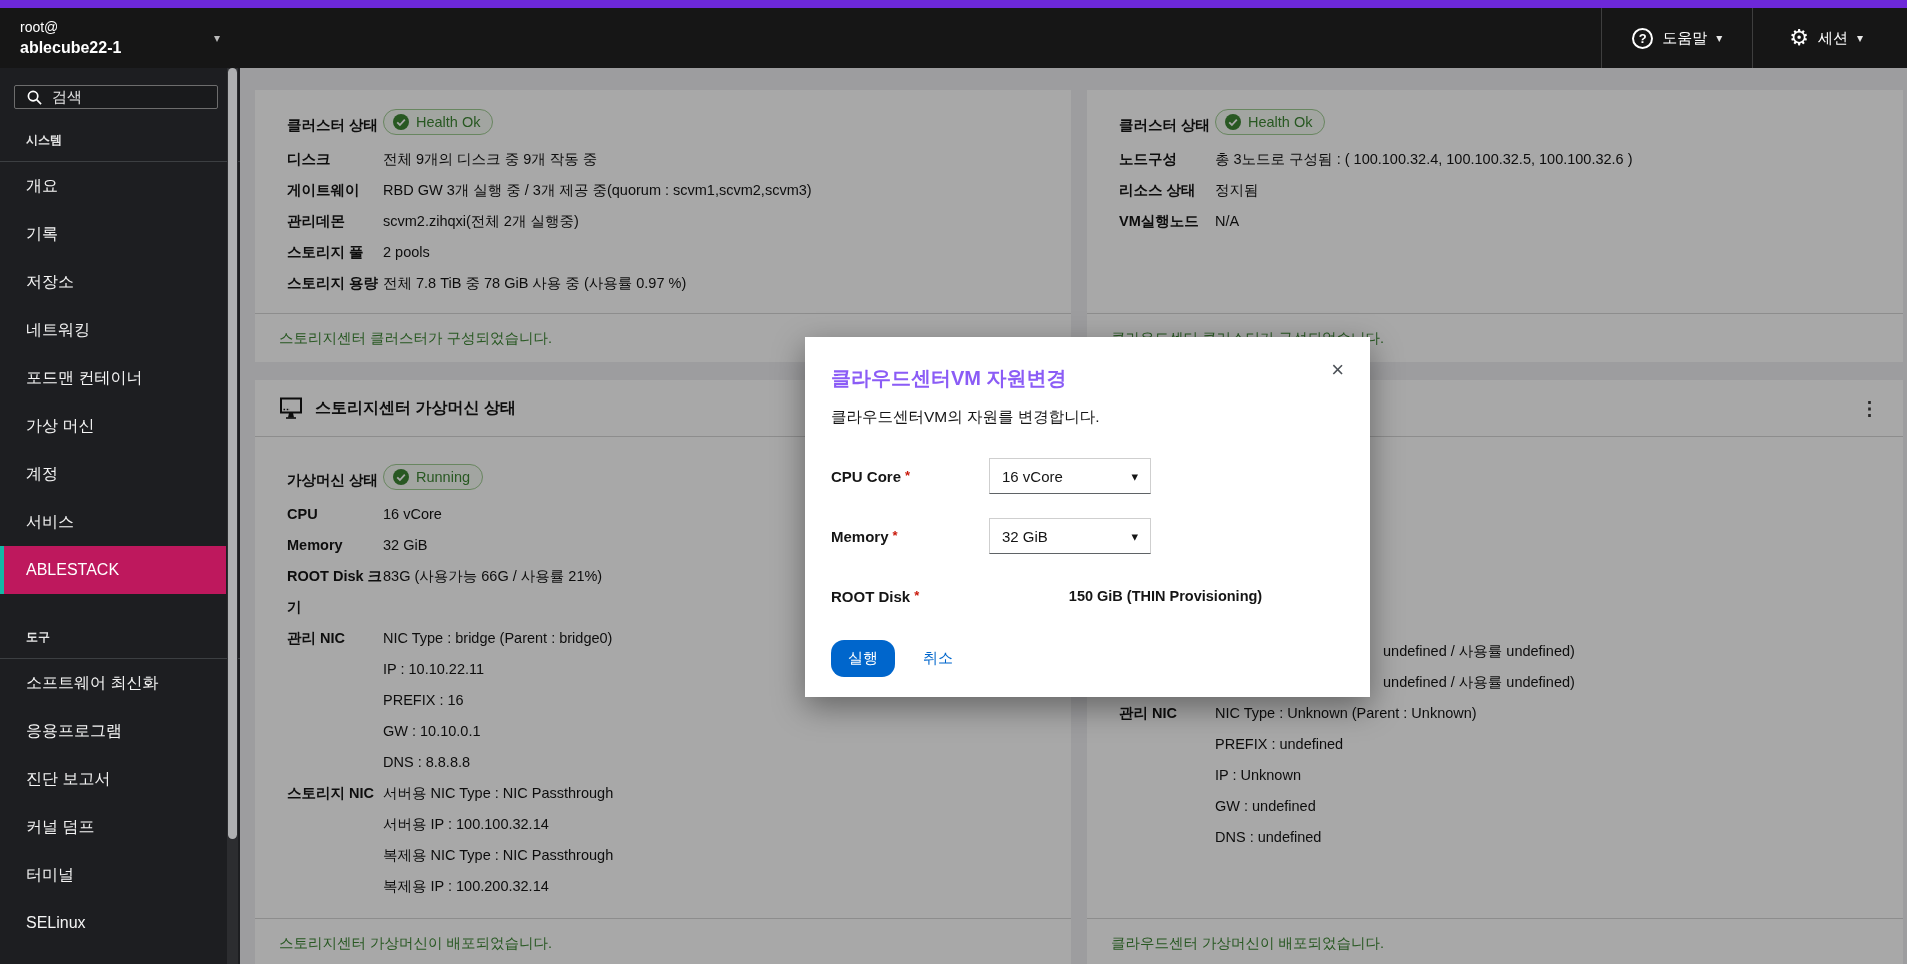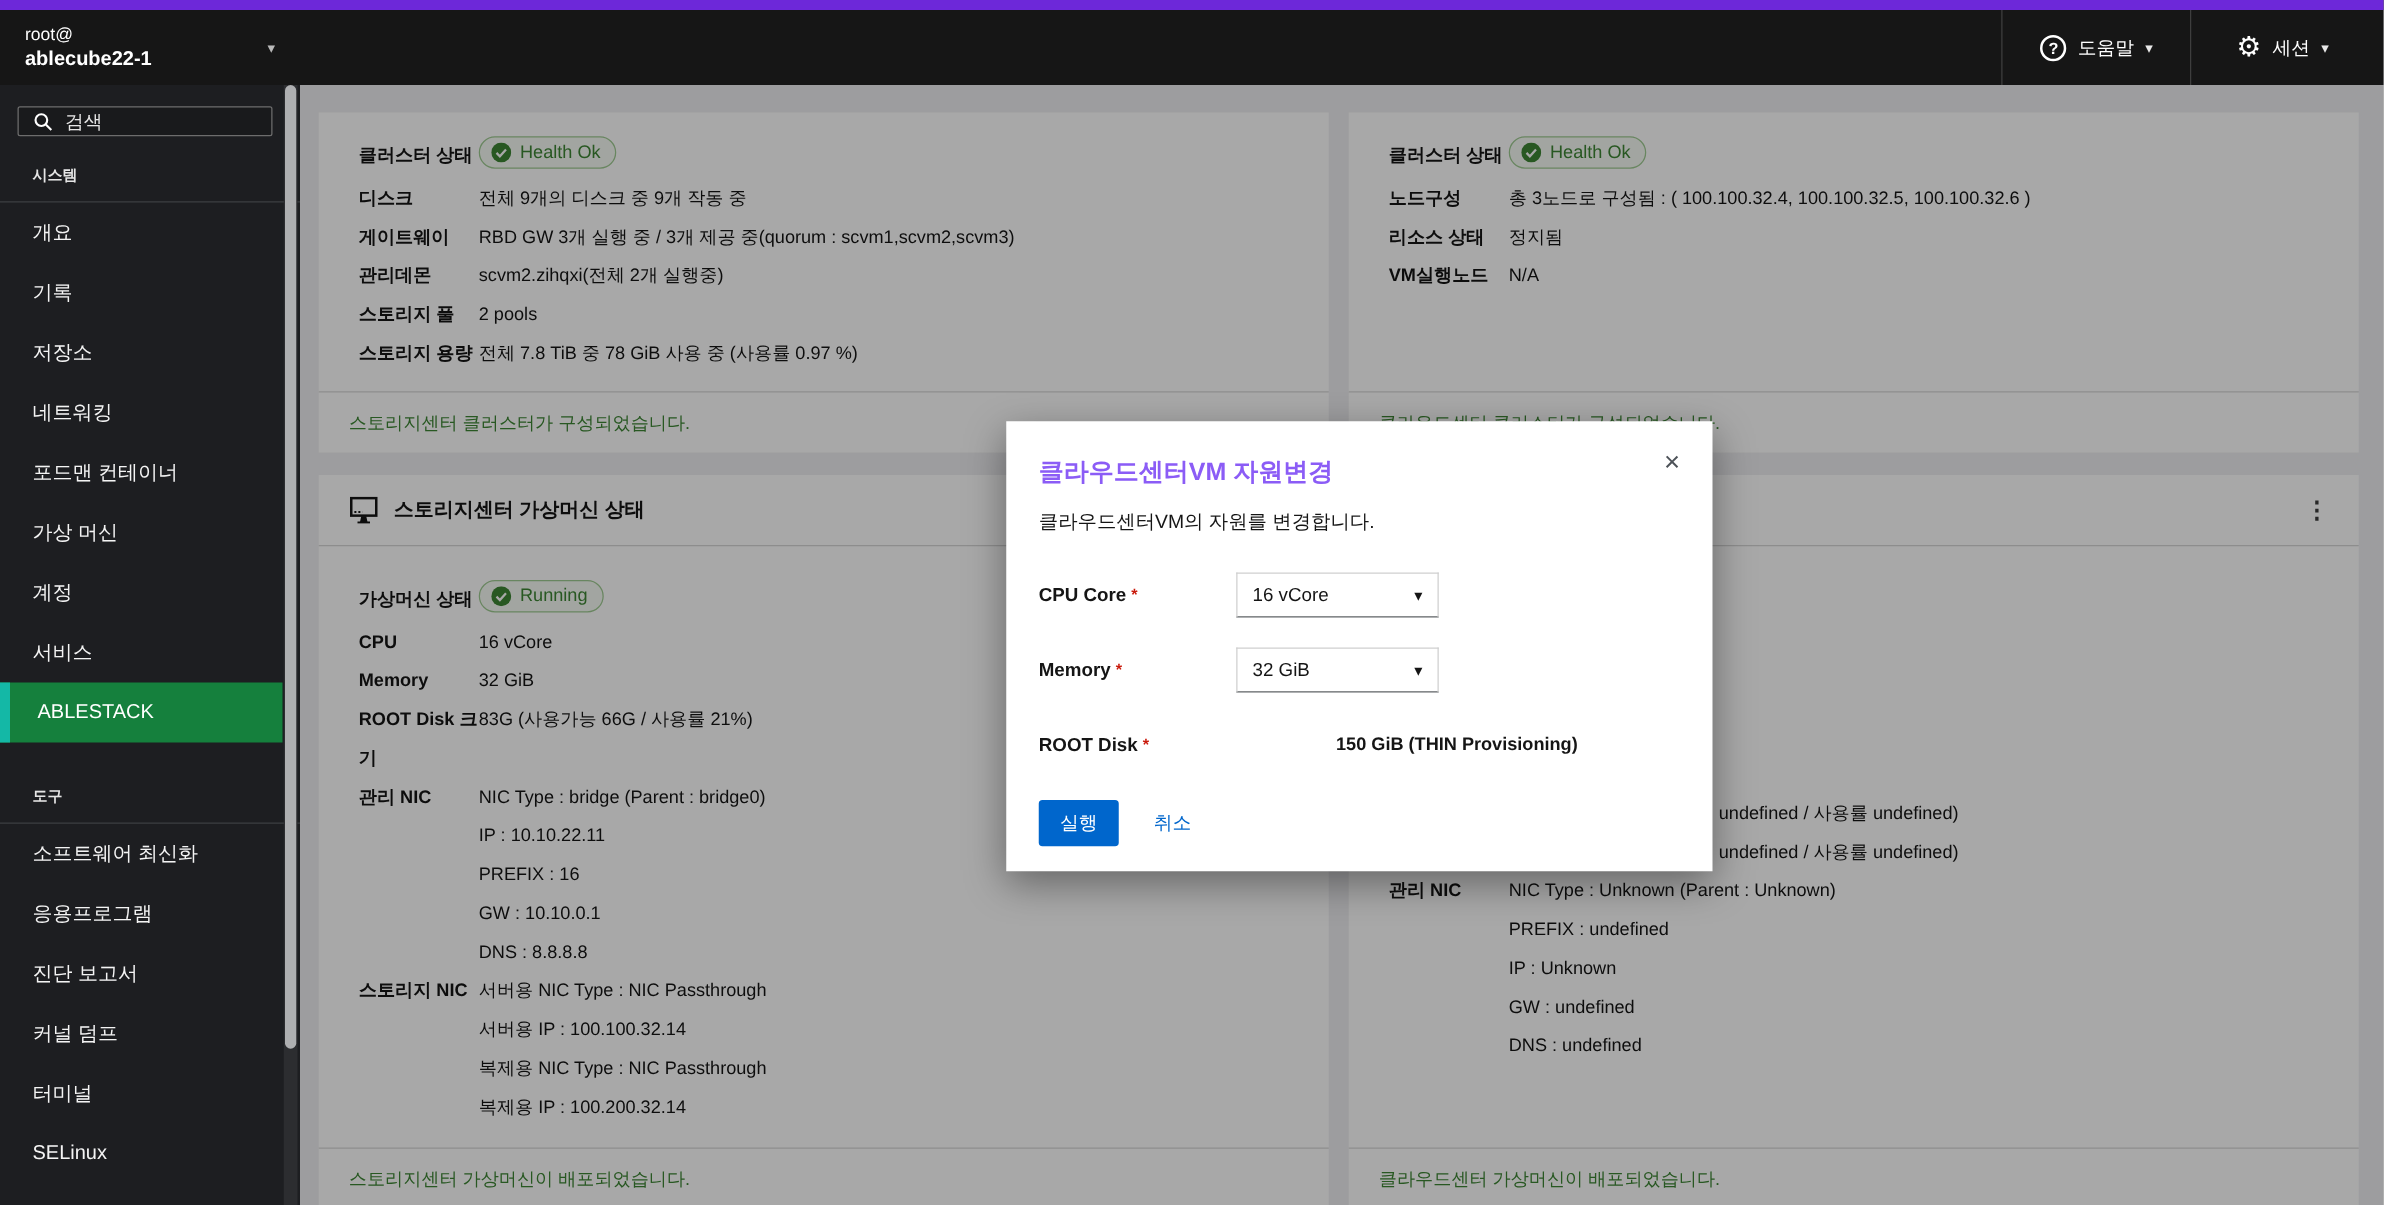--- a/index.html
+++ b/index.html
@@ -29,28 +29,28 @@
   .search { margin:17px 22px 0 14px; height:24px; border:1px solid #6d6d6d; border-radius:2px;
     display:flex; align-items:center; gap:10px; padding:0 12px; background:#191a1c; cursor:text; }
   .search .ph { color:#e6e6e6; font-size:15px; }
   .nav-hd { padding:0 0 0 26px; height:42px; display:flex; align-items:center;
     color:#e5e5e5; font-size:12px; font-weight:bold; }
   .nav-sec1 { margin-top:10px; }
   .nav-sec2 { margin-top:22px; }
   .nav-div { border-bottom:1px solid #3c3f42; }
   .nav-it { height:48px; display:flex; align-items:center; padding-left:26px;
     color:#f4f4f4; font-size:16px; cursor:pointer; }
-  .nav-it.active { background:#15803d; border-left:8px solid #14b8a6; padding-left:22px;
+  .nav-it.active { background:#be185d; border-left:4px solid #14b8a6; padding-left:22px;
     width:226px; color:#fff; }
   .sb-scroll { position:absolute; top:0; bottom:0; right:2px; width:11px; background:#2c2d30; }
   .sb-thumb { position:absolute; top:0; left:1px; width:9px; height:86%; background:#aeafb1; border-radius:5px; }
 
   
   .content { position:absolute; left:240px; top:68px; right:0; bottom:0;
-    padding:22px 20px 0 15px; }
+    padding:22px 4px 0 15px; }
   .grid { display:grid; grid-template-columns:1fr 1fr; column-gap:16px; row-gap:18px; }
   .card { background:#ffffff; display:flex; flex-direction:column; }
   .card-hd { display:flex; align-items:center; gap:12px; padding:16px 24px; height:57px;
     border-bottom:1px solid #d7d7d7; }
   .card-title { font-size:16px; font-weight:bold; color:#151515; }
   .kebab { margin-left:auto; font-size:19px; font-weight:bold; color:#3c3c3c;
     background:none; border:none; cursor:pointer; line-height:1; }
   .card-bd { padding:16px 24px 14px 32px; flex:0 0 auto; }
   .card-bd.tall { padding-top:24px; padding-bottom:16px; }
   .card-bd.obscured-top { padding-top:199px; }
@@ -80,21 +80,21 @@
   .mrow { display:grid; grid-template-columns:158px 1fr; align-items:center; height:60px; }
   .mrow.first { margin-top:18px; }
   .mlbl { font-size:15px; font-weight:bold; color:#151515; }
   .req { color:#c9190b; font-size:13px; vertical-align:top; margin-left:4px; }
   .sel { width:162px; height:36px; background:#fff; border:1px solid #cfcfcf;
     border-bottom:1px solid #5f6366; display:flex; align-items:center;
     justify-content:space-between; padding:0 12px; font-size:15px; color:#151515; cursor:pointer; }
   .sel .caret { color:#151515; font-size:13px; }
   .mstatic { font-size:14.5px; font-weight:bold; color:#151515;text-align:center; }
   .m-actions { margin-top:14px; display:flex; align-items:center; gap:28px; }
-  .btn-primary { background:#0066cc; color:#fff; border:none; border-radius:3px;
+  .btn-primary { background:#0066cc; color:#fff; border:none; border-radius:13px;
     font-size:15px; padding:9px 17px; cursor:pointer; }
   .btn-link { color:#0066cc; font-size:15px; text-decoration:none; cursor:pointer; }
 
   svg { display:block; }
 </style>
 </head>
 <body>
 
 <header class="masthead">
   <div class="brand">

